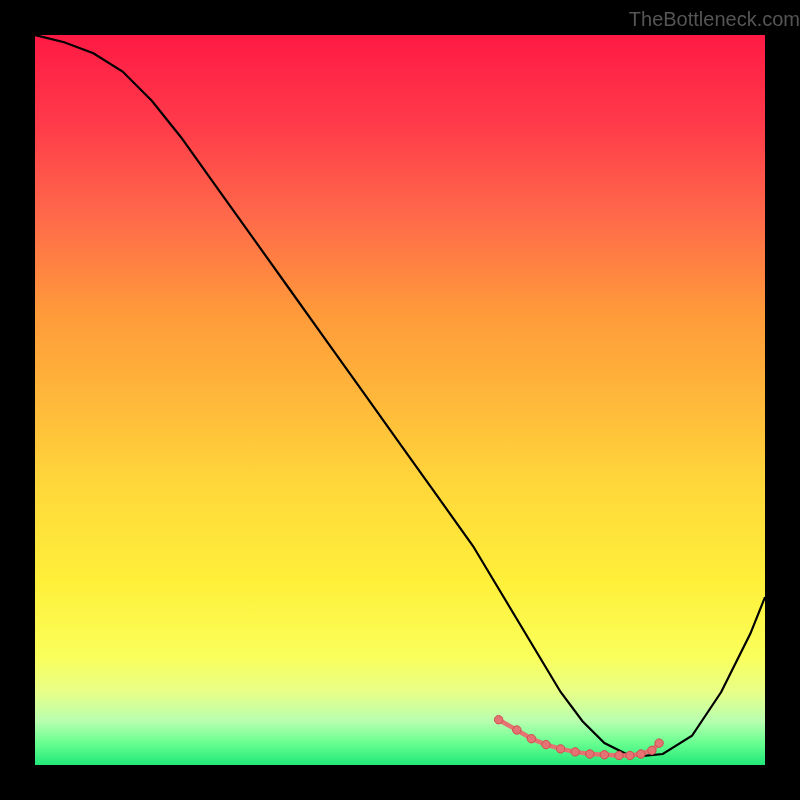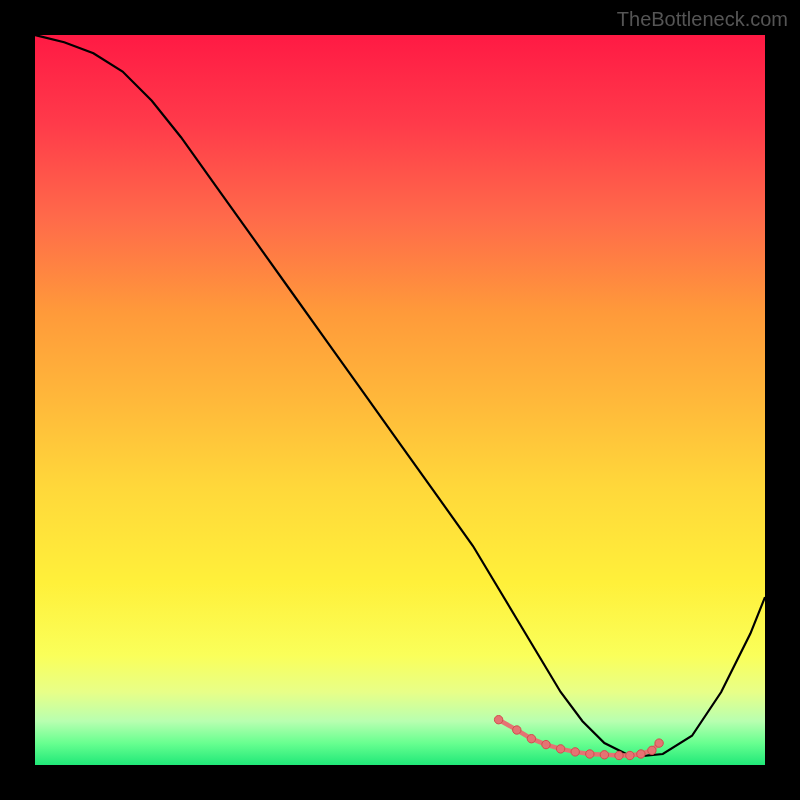--- a/index.html
+++ b/index.html
@@ -6,21 +6,21 @@
   body {
     width: 800px;
     height: 800px;
     background: #000;
     position: relative;
     font-family: Arial, sans-serif;
   }
   .watermark {
     position: absolute;
     top: 8px;
-    right: 12px;
+    right: 0;
     color: #555;
     font-size: 20px;
     font-weight: 500;
     z-index: 10;
   }
   .plot-area {
     position: absolute;
     left: 35px;
     top: 35px;
     width: 730px;

